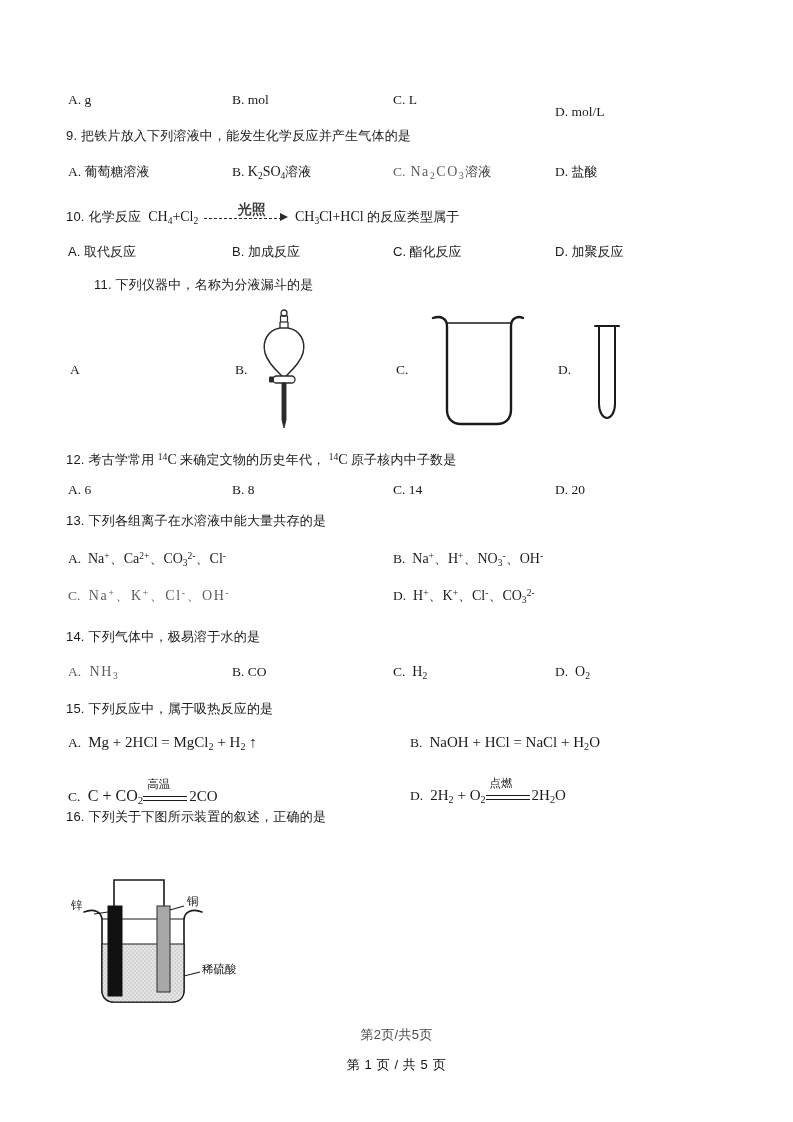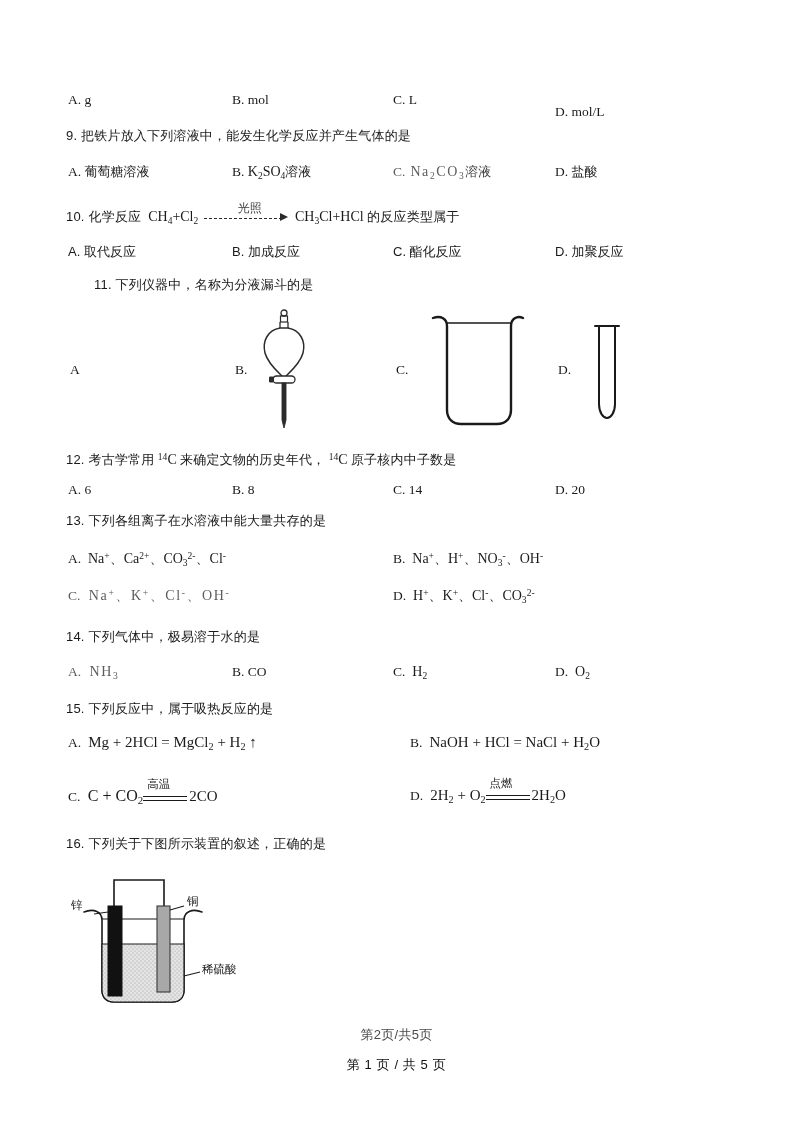--- a/index.html
+++ b/index.html
@@ -65,24 +65,25 @@
     position: relative;
     width: 86px;
     height: 14px;
     vertical-align: middle;
     margin: 0 2px;
   }
   .rxn-arrow .cond {
     position: absolute;
     left: 34px;
     top: -11px;
-    font-size: 12px;
+    font-size: 14px;
     color: #3d3d3d;
     font-family: "Liberation Sans", "DejaVu Sans", sans-serif;
     white-space: nowrap;
+    font-weight: bold;
   }
   .rxn-arrow .dash {
     position: absolute;
     left: 0; top: 7px;
     width: 78px;
     border-top: 1.1px dashed #2a2a2a;
   }
   .rxn-arrow .head {
     position: absolute;
     left: 76px; top: 2.5px;
@@ -301,21 +302,21 @@
   <div class="opt" style="left:68px; top:787px;">
     <span class="lbl">C.</span>
     <span class="sci" style="font-size:16px;margin-top:16px;">&nbsp;C + CO<sub>2</sub></span><span class="eqcond"><span class="cnd">高温</span><span class="l1"></span><span class="l2"></span></span><span class="sci" style="font-size:15px;">2CO</span>
   </div>
 
   <div class="opt" style="left:410px; top:787px;">
     <span class="lbl">D.</span>
     <span class="sci" style="font-size:15px;">&nbsp;2H<sub>2</sub> + O<sub>2</sub></span><span class="eqcond"><span class="cnd">点燃</span><span class="l1"></span><span class="l2"></span></span><span class="sci" style="font-size:15px;">2H<sub>2</sub>O</span>
   </div>
 
-  <div class="qline qstem" style="left:66px; top:835px;">16. 下列关于下图所示装置的叙述，正确的是</div>
+  <div class="qline qstem" style="left:66px; top:808px;">16. 下列关于下图所示装置的叙述，正确的是</div>
 
   <div class="fig" style="left:72px; top:872px; width:230px; height:140px;">
     <svg width="230" height="140" viewBox="0 0 230 140">
 
       <path d="M42 34 L42 8 L92 8 L92 34" fill="none" stroke="#1a1a1a" stroke-width="1.6"></path>
 
       <path d="M12 40 C22 36, 30 40, 30 48 L30 118 C30 126, 35 130, 42 130 L100 130 C107 130, 112 126, 112 118 L112 48 C112 40, 120 36, 130 40" fill="none" stroke="#1a1a1a" stroke-width="1.6" stroke-linecap="round" stroke-linejoin="round"></path>
 
       <defs>
         <pattern id="stipple" width="4" height="4" patternUnits="userSpaceOnUse">

